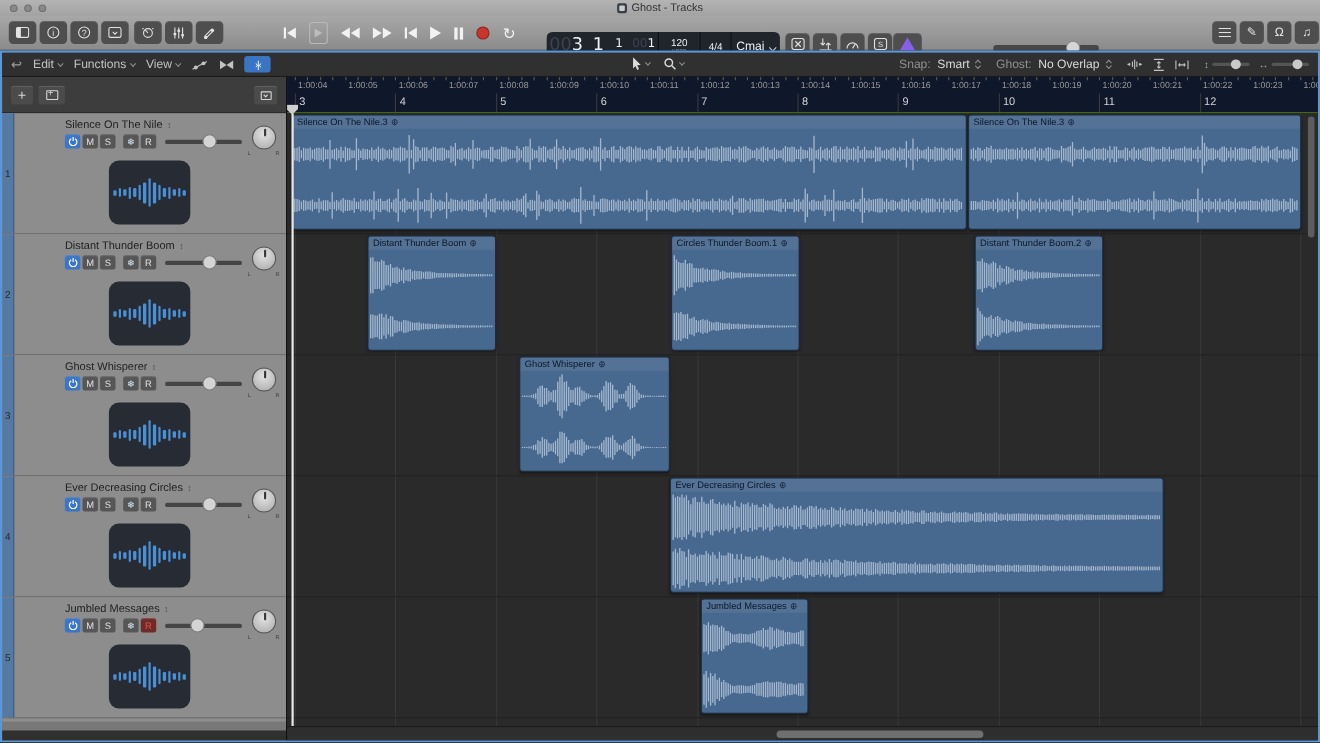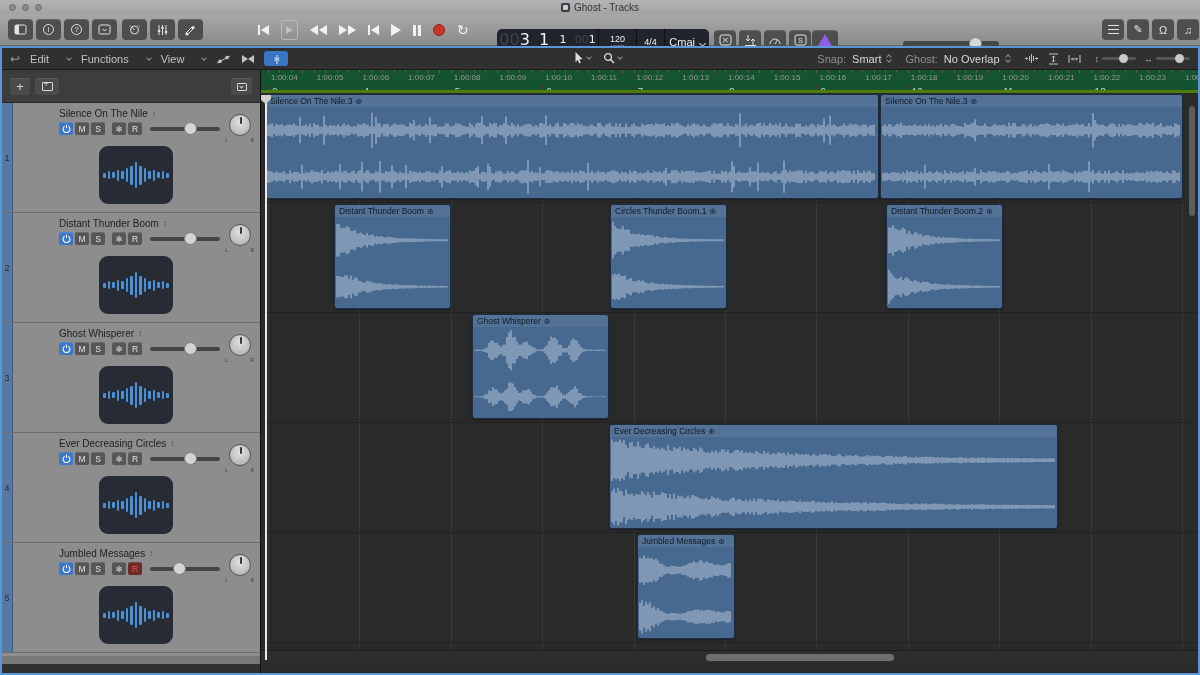--- a/index.html
+++ b/index.html
@@ -69,21 +69,21 @@
   .tb-right .btn-dark { width:22px; height:21px; font-size:11px; }
   .lines-glyph { width:11px; height:9px; background:repeating-linear-gradient(#e3e3e3 0 1px, transparent 1px 4px); }
 
   
   .main { position:absolute; left:0; top:46px; width:1200px; height:629px; border:2px solid #5b97d8; background:#2c2c2c; display:flex; flex-direction:column; }
 
   
   .tr-toolbar { position:relative; height:22px; background:#303030; border-bottom:1px solid #1a1a1a;
     display:flex; align-items:center; padding:0 8px; gap:10px; color:#c2c2c2; font-size:11px; flex:none; }
   .undo-ic { color:#9c9c9c; font-size:12px; }
-  .menu-item { display:flex; align-items:center; gap:18px; }
+  .menu-item { display:flex; align-items:center; gap:4px; }
   .chev-sm { width:4px; height:4px; border-right:1.2px solid #8d8d8d; border-bottom:1.2px solid #8d8d8d; transform:rotate(45deg); margin-top:-2px; }
   .catch-btn { background:#3a75c4; border-radius:3px; width:24px; height:15px; color:#fff; font-size:9px;
     display:flex; align-items:center; justify-content:center; letter-spacing:-1px; }
   .flex-ic { display:flex; align-items:center; }
   .flex-ic .t1 { width:0;height:0;border-top:4px solid transparent;border-bottom:4px solid transparent;border-left:6px solid #c2c2c2; }
   .flex-ic .t2 { width:0;height:0;border-top:4px solid transparent;border-bottom:4px solid transparent;border-right:6px solid #c2c2c2; }
   .tools-mid { position:absolute; left:572px; top:3px; display:flex; gap:12px; align-items:center; }
   .tool { display:flex; align-items:center; gap:3px; }
   .snapdrag { margin-left:auto; display:flex; align-items:center; gap:6px; }
   .sd-lbl { color:#909090; }
@@ -131,21 +131,21 @@
     display:flex; align-items:center; justify-content:center; gap:2px; }
   .t-icon i { display:block; width:2.5px; background:#4b8fd5; border-radius:1px; }
 
   .panel-bottom { flex:1; display:flex; flex-direction:column; }
   .pb1 { height:3px; background:#8d8d8d; }
   .pb2 { height:8px; background:#787878; }
   .pb3 { flex:1; background:#303030; }
 
   
   .arrange { position:relative; flex:1; min-width:0; background:#2a2a2a; overflow:hidden; }
-  .ruler { position:relative; height:23px; background:#14532d; border-bottom:3px solid #4d7c0f; overflow:hidden; }
+  .ruler { position:relative; height:33px; background:#0f172a; border-bottom:1px solid #4d7c0f; overflow:hidden; }
   .rt { position:absolute; top:3px; font-size:8px; color:#9a9a9a; white-space:nowrap; }
   .rtick { position:absolute; top:0; width:1px; height:3px; background:#5a5a5a; }
   .rb { position:absolute; top:17px; font-size:10px; color:#d2d2d2; }
   .rbline { position:absolute; top:15px; bottom:0; width:1px; background:#3a3a3a; }
   .region-area { position:relative; height:557px; background:#2a2a2a; overflow:hidden; }
   .gridline { position:absolute; top:0; bottom:0; width:1px; background:#383838; }
   .rowline { position:absolute; left:0; right:0; height:1px; background:#222; }
   .region { position:absolute; background:#47688f; border:1px solid #1d2c3e; border-radius:3px; overflow:hidden;
     box-shadow:0 1px 2px rgba(0,0,0,.35); }
   .region-label { height:12px; display:flex; align-items:center; gap:3px; padding-left:4px;

